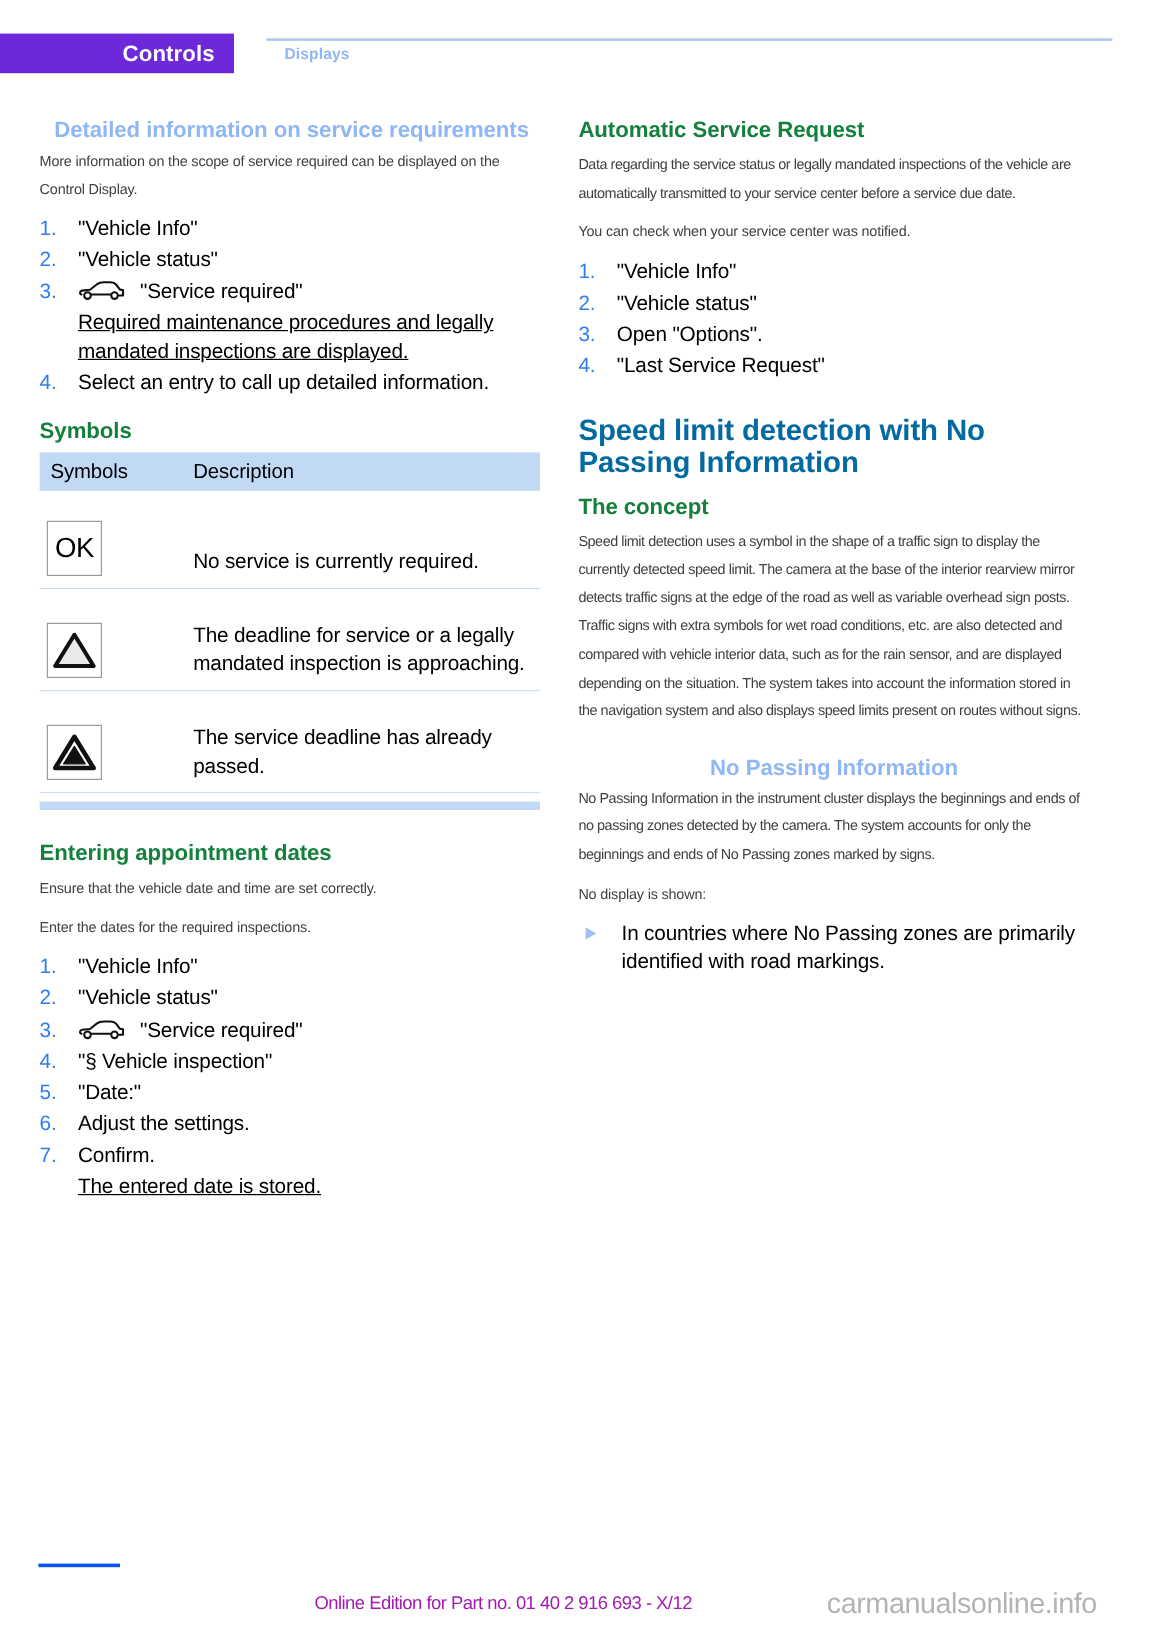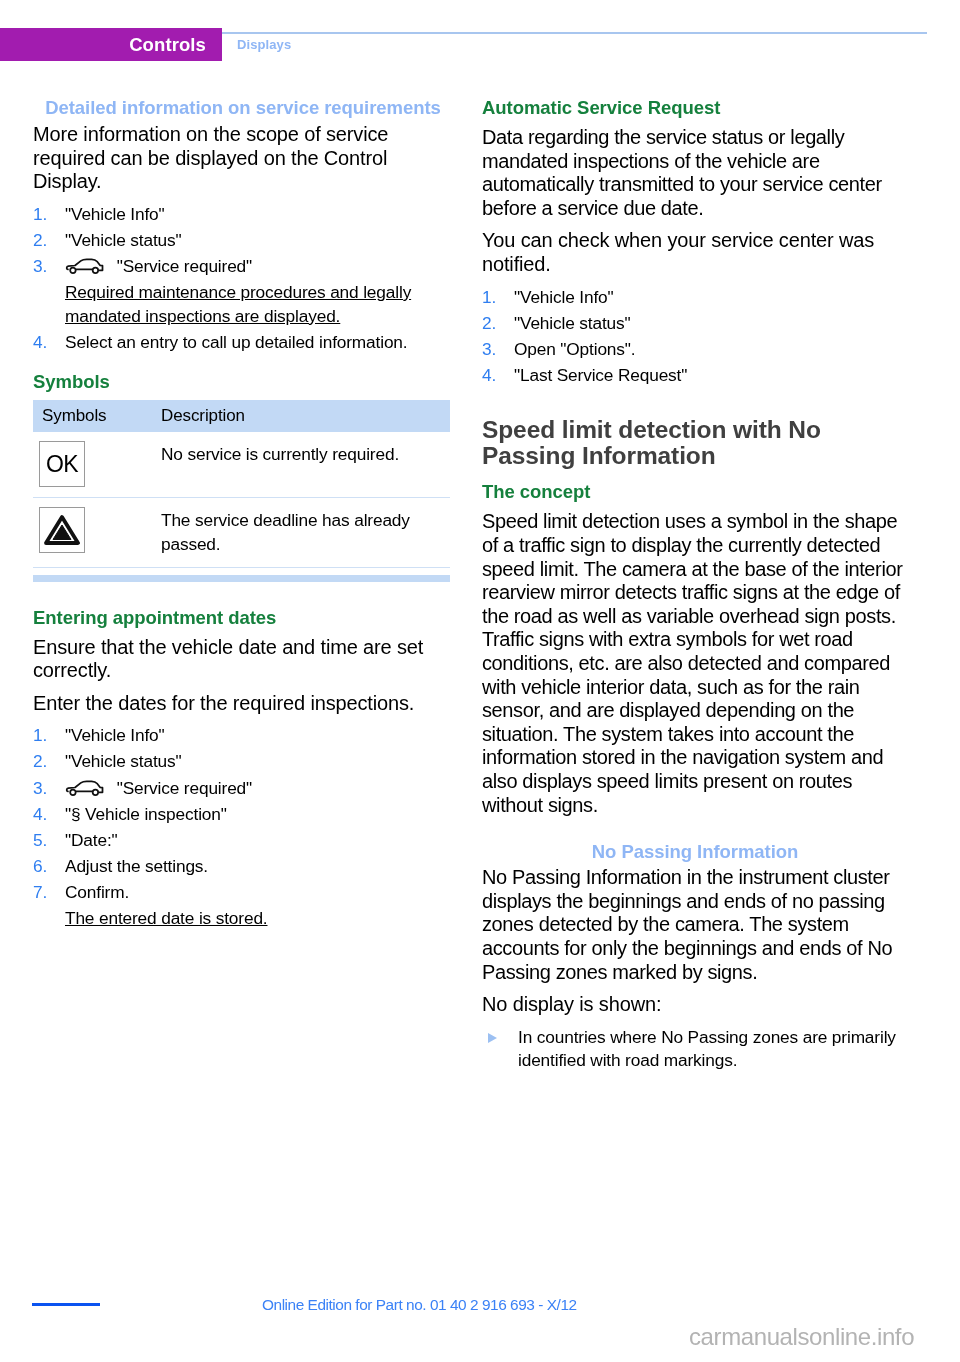--- a/index.html
+++ b/index.html
@@ -15,22 +15,22 @@
     -webkit-font-smoothing:antialiased;
   }
 
   
   .header {
     position:absolute; left:0; top:28px;
     width:960px; height:33px;
   }
   .header-tab-active {
     position:absolute; left:0; top:0;
-    width:222px; height:33px;
-    background:#a21caf;
+    width:195px; height:33px;
+    background:#6d28d9;
     display:flex; align-items:center; justify-content:flex-end;
     padding-right:16px;
   }
   .header-tab-active span {
     color:#ffffff; font-size:18.5px; font-weight:bold; letter-spacing:0.1px;
   }
   .header-tab-inactive {
     position:absolute; left:237px; top:0;
     height:33px; display:flex; align-items:center;
   }
@@ -48,38 +48,38 @@
     position:absolute; top:96px;
     width:420px;
   }
   .col-left  { left:33px; }
   .col-right { left:482px; width:426px; }
 
   
   h1.title-main {
     margin:0 0 10px 0;
     font-size:24.5px; font-weight:bold; line-height:26px;
-    color:#404040; letter-spacing:-0.1px;
+    color:#0369a1; letter-spacing:-0.1px;
   }
   h2.head-2 {
     margin:0 0 7px 0;
     font-size:18.5px; font-weight:bold; line-height:23px;
     color:#15803d; letter-spacing:-0.05px;
   }
   h3.head-3 {
     margin:0 0 3px 0;
     font-size:18.5px; font-weight:bold; line-height:23px;
     color:#8fb6f5; letter-spacing:-0.05px;text-align:center;
   }
   h3.head-3.two-line { line-height:24px; }
 
   p.body-text {
     margin:0 0 9px 0;
-    font-size:20px; line-height:23.6px;
-    color:#000000; letter-spacing:-0.15px;
+    font-size:12px; line-height:23.6px;
+    color:#404040; letter-spacing:-0.15px;
   }
   p.body-text.tight { letter-spacing:-0.38px; }
 
   
   ol.steps {
     list-style:none; margin:0 0 6px 0; padding:0;
   }
   ol.steps li.step {
     position:relative;
     padding-left:32px;
@@ -124,23 +124,23 @@
   
   .sym-table { width:417px; margin-top:4px; }
   .sym-head {
     background:#c2d9f5;
     height:32px;
     display:flex; align-items:center;
   }
   .sym-head .c1 { width:128px; padding-left:9px; font-size:17px; letter-spacing:-0.1px; }
   .sym-head .c2 { font-size:17px; letter-spacing:-0.1px; }
   .sym-row {
-    display:flex; align-items:flex-start;
+    display:flex; align-items:flex-end;
     border-bottom:1.5px solid #cfe0f5;
-    padding:9px 0 10px 0;
+    padding:25px 0 10px 0;
   }
   .sym-row:last-of-type { border-bottom:none; }
   .sym-cell-icon { width:128px; padding-left:6px; }
   .sym-cell-desc {
     flex:1; font-size:17.3px; line-height:23.6px; letter-spacing:-0.15px;
     padding-top:2px;
   }
   .sym-box {
     width:46px; height:46px;
     border:1.5px solid #9a9a9a;
@@ -155,22 +155,22 @@
   
   .footer-rule {
     position:absolute; left:32px; top:1303px;
     width:68px; height:3px; background:#0a53f0;
   }
   .page-num {
     position:absolute; left:70px; top:1367px;
     font-size:17.5px; color:#000;
   }
   .edition {
-    position:absolute; left:262px; top:1296px;
-    font-size:15.4px; color:#3b82f6; letter-spacing:-0.45px;
+    position:absolute; left:262px; top:1328px;
+    font-size:15.4px; color:#a21caf; letter-spacing:-0.45px;
     white-space:nowrap;
   }
   .watermark {
     position:absolute; left:689px; top:1323px;
     font-size:24px; color:#b3b3b3; letter-spacing:-0.4px;
     white-space:nowrap;
   }
 </style>
 </head>
 <body>
@@ -226,20 +226,30 @@
       <div class="c2">Description</div>
     </div>
 
     <div class="sym-row">
       <div class="sym-cell-icon">
         <div class="sym-box">OK</div>
       </div>
       <div class="sym-cell-desc">No service is currently required.</div>
     </div>
 
+    <div class="sym-row">
+      <div class="sym-cell-icon">
+        <div class="sym-box">
+          <svg viewBox="0 0 36 32" width="36" height="32" aria-hidden="true">
+            <polygon points="18,3 34,29 2,29" fill="#e9e9e9" stroke="#111" stroke-width="3.4" stroke-linejoin="round"></polygon>
+          </svg>
+        </div>
+      </div>
+      <div class="sym-cell-desc">The deadline for service or a legally mandated inspection is approaching.</div>
+    </div>
 
     <div class="sym-row">
       <div class="sym-cell-icon">
         <div class="sym-box">
           <svg viewBox="0 0 36 32" width="36" height="32" aria-hidden="true">
             <polygon points="18,3 34,29 2,29" fill="#ffffff" stroke="#111" stroke-width="3.8" stroke-linejoin="round"></polygon>
             <polygon points="18,11 27,25.5 9,25.5" fill="#111" stroke="#111" stroke-width="1" stroke-linejoin="round"></polygon>
           </svg>
         </div>
       </div>

